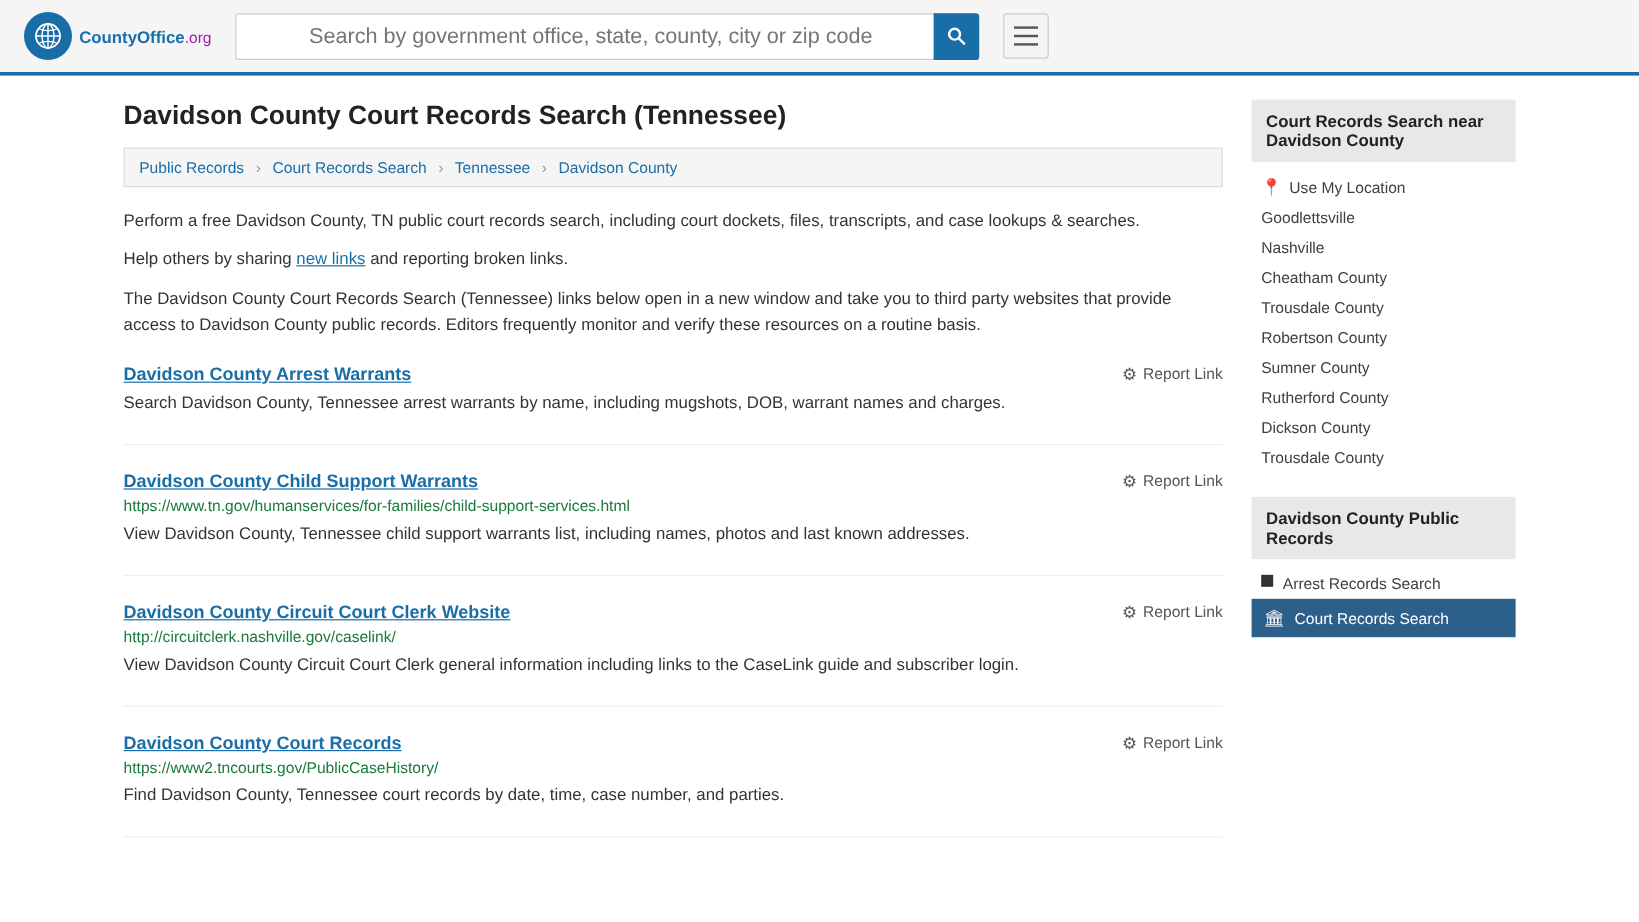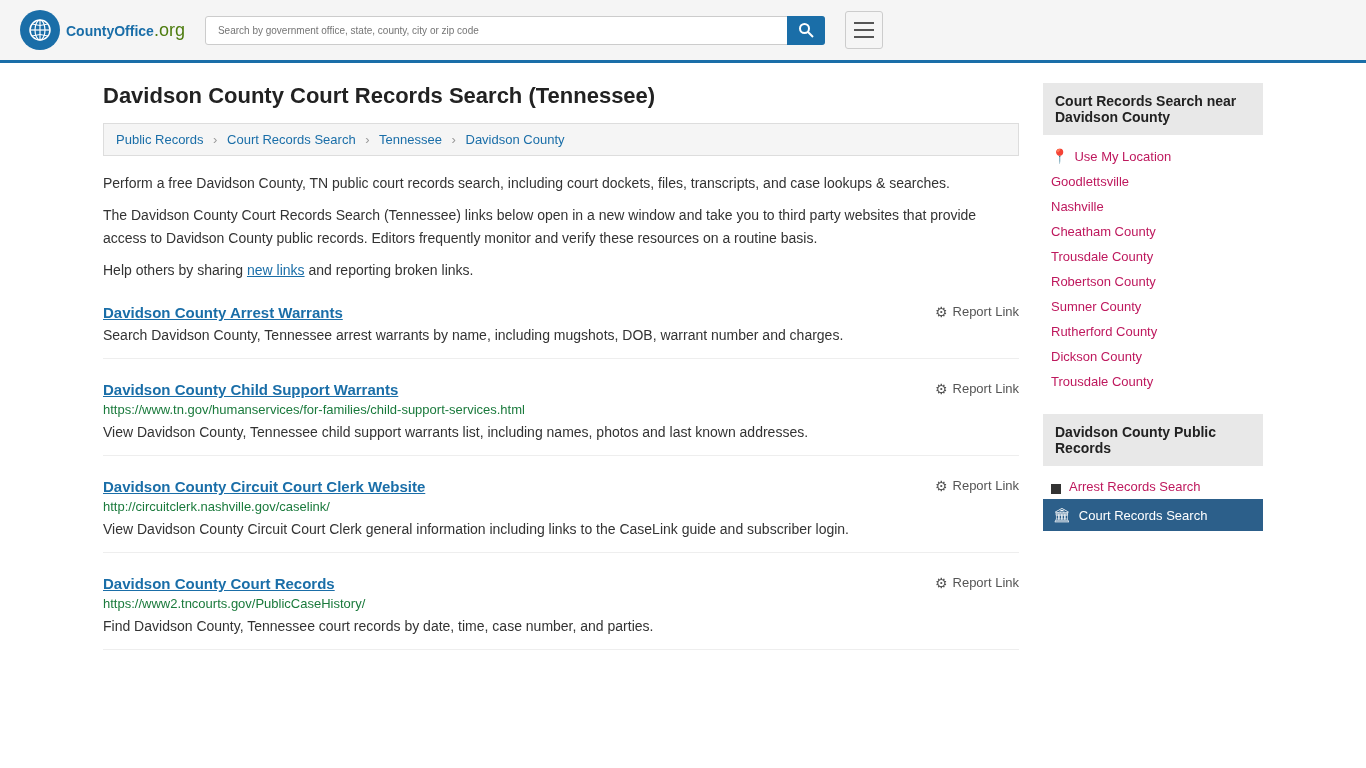--- a/index.html
+++ b/index.html
@@ -48,22 +48,23 @@
       display: flex;
       align-items: center;
       max-width: 620px;
       position: relative;
     }
     .search-area input {
       width: 100%;
       padding: 8px 40px 8px 12px;
       border: 1px solid #ccc;
       border-radius: 3px;
-      font-size: 10px;
+      font-size: 18px;
       color: #999;
+      text-align: center;
     }
     .search-btn {
       position: absolute;
       right: 0;
       top: 0;
       bottom: 0;
       width: 38px;
       background: #1a6ea8;
       border: none;
       border-radius: 0 3px 3px 0;
@@ -141,21 +142,21 @@
       line-height: 1.6;
       color: #333;
       margin-bottom: 10px;
     }
     .description a { color: #1a6ea8; }
 
     
     .result-item {
       margin-top: 22px;
       border-bottom: 1px solid #eee;
-      padding-bottom: 12px;
+      padding-bottom: 24px;
     }
     .result-header {
       display: flex;
       align-items: flex-start;
       justify-content: space-between;
       margin-bottom: 4px;
     }
     .result-title {
       font-size: 15px;
       font-weight: bold;
@@ -203,21 +204,21 @@
     }
     .sidebar-list {
       list-style: none;
       padding: 0;
     }
     .sidebar-list li {
       padding: 5px 8px;
       font-size: 13px;
     }
     .sidebar-list li a {
-      color: #be185d;
+      color: #404040;
       text-decoration: none;
     }
     .sidebar-list li.use-location {
       display: flex;
       align-items: center;
       gap: 6px;
     }
     .pin-icon {
       color: #1a6ea8;
       font-size: 14px;
@@ -228,21 +229,21 @@
     }
     .sidebar-list li.active-item a {
       color: white;
       text-decoration: none;
       display: flex;
       align-items: center;
       gap: 8px;
     }
     .sidebar-list li.records-item {
       display: flex;
-      align-items: flex-end;
+      align-items: flex-start;
       gap: 8px;
     }
     .square-icon {
       width: 10px;
       height: 10px;
       background: #555;
       flex-shrink: 0;
     }
     .square-icon.dark {
       background: #333;
@@ -258,21 +259,21 @@
         <circle cx="14" cy="14" r="13" fill="#1a6ea8"></circle>
         <circle cx="14" cy="14" r="10" stroke="white" stroke-width="1.5" fill="none"></circle>
         <line x1="14" y1="4" x2="14" y2="24" stroke="white" stroke-width="1.2"></line>
         <line x1="4" y1="14" x2="24" y2="14" stroke="white" stroke-width="1.2"></line>
         <ellipse cx="14" cy="14" rx="5" ry="10" stroke="white" stroke-width="1.2" fill="none"></ellipse>
         <path d="M6 8 Q14 11 22 8" stroke="white" stroke-width="1" fill="none"></path>
         <path d="M6 20 Q14 17 22 20" stroke="white" stroke-width="1" fill="none"></path>
       </svg>
     </div>
     <span class="logo-text">
-      <span style="color:#1a6ea8;font-weight:bold;">CountyOffice</span><span style="color:#4d7c0f;font-size:18px;">.org</span>
+      <span style="color:#1a6ea8;font-weight:bold;">CountyOffice</span><span style="color:#a21caf;font-size:13px;">.org</span>
     </span>
   </a>
 
   <div class="search-area">
     <input type="text" placeholder="Search by government office, state, county, city or zip code" style="">
     <button class="search-btn">
       <svg width="16" height="16" viewBox="0 0 16 16" fill="white">
         <circle cx="6.5" cy="6.5" r="4.5" stroke="white" stroke-width="2" fill="none"></circle>
         <line x1="10" y1="10" x2="15" y2="15" stroke="white" stroke-width="2"></line>
       </svg>
@@ -296,34 +297,34 @@
       <a href="#">Public Records</a>
       <span class="sep">›</span>
       <a href="#">Court Records Search</a>
       <span class="sep">›</span>
       <a href="#">Tennessee</a>
       <span class="sep">›</span>
       <a href="#">Davidson County</a>
     </div>
 
     <p class="description">Perform a free Davidson County, TN public court records search, including court dockets, files, transcripts, and case lookups &amp; searches.</p>
-    <p class="description">The Davidson County Court Records Search (Tennessee) links below open in a new window and take you to third party websites that provide access to Davidson County public records. Editors frequently monitor and verify these resources on a routine basis.</p>
     <p class="description">
       <span>Help others by sharing </span><a href="#">new links</a><span> and reporting broken links.</span>
     </p>
+    <p class="description">The Davidson County Court Records Search (Tennessee) links below open in a new window and take you to third party websites that provide access to Davidson County public records. Editors frequently monitor and verify these resources on a routine basis.</p>
 
     <div class="result-item">
       <div class="result-header">
         <a href="#" class="result-title">Davidson County Arrest Warrants</a>
         <span class="report-link">
           <span class="report-icon">⚙</span>
           <span>Report Link</span>
         </span>
       </div>
-      <div class="result-desc">Search Davidson County, Tennessee arrest warrants by name, including mugshots, DOB, warrant number and charges.</div>
+      <div class="result-desc">Search Davidson County, Tennessee arrest warrants by name, including mugshots, DOB, warrant names and charges.</div>
     </div>
 
     <div class="result-item">
       <div class="result-header">
         <a href="#" class="result-title">Davidson County Child Support Warrants</a>
         <span class="report-link">
           <span class="report-icon">⚙</span>
           <span>Report Link</span>
         </span>
       </div>

